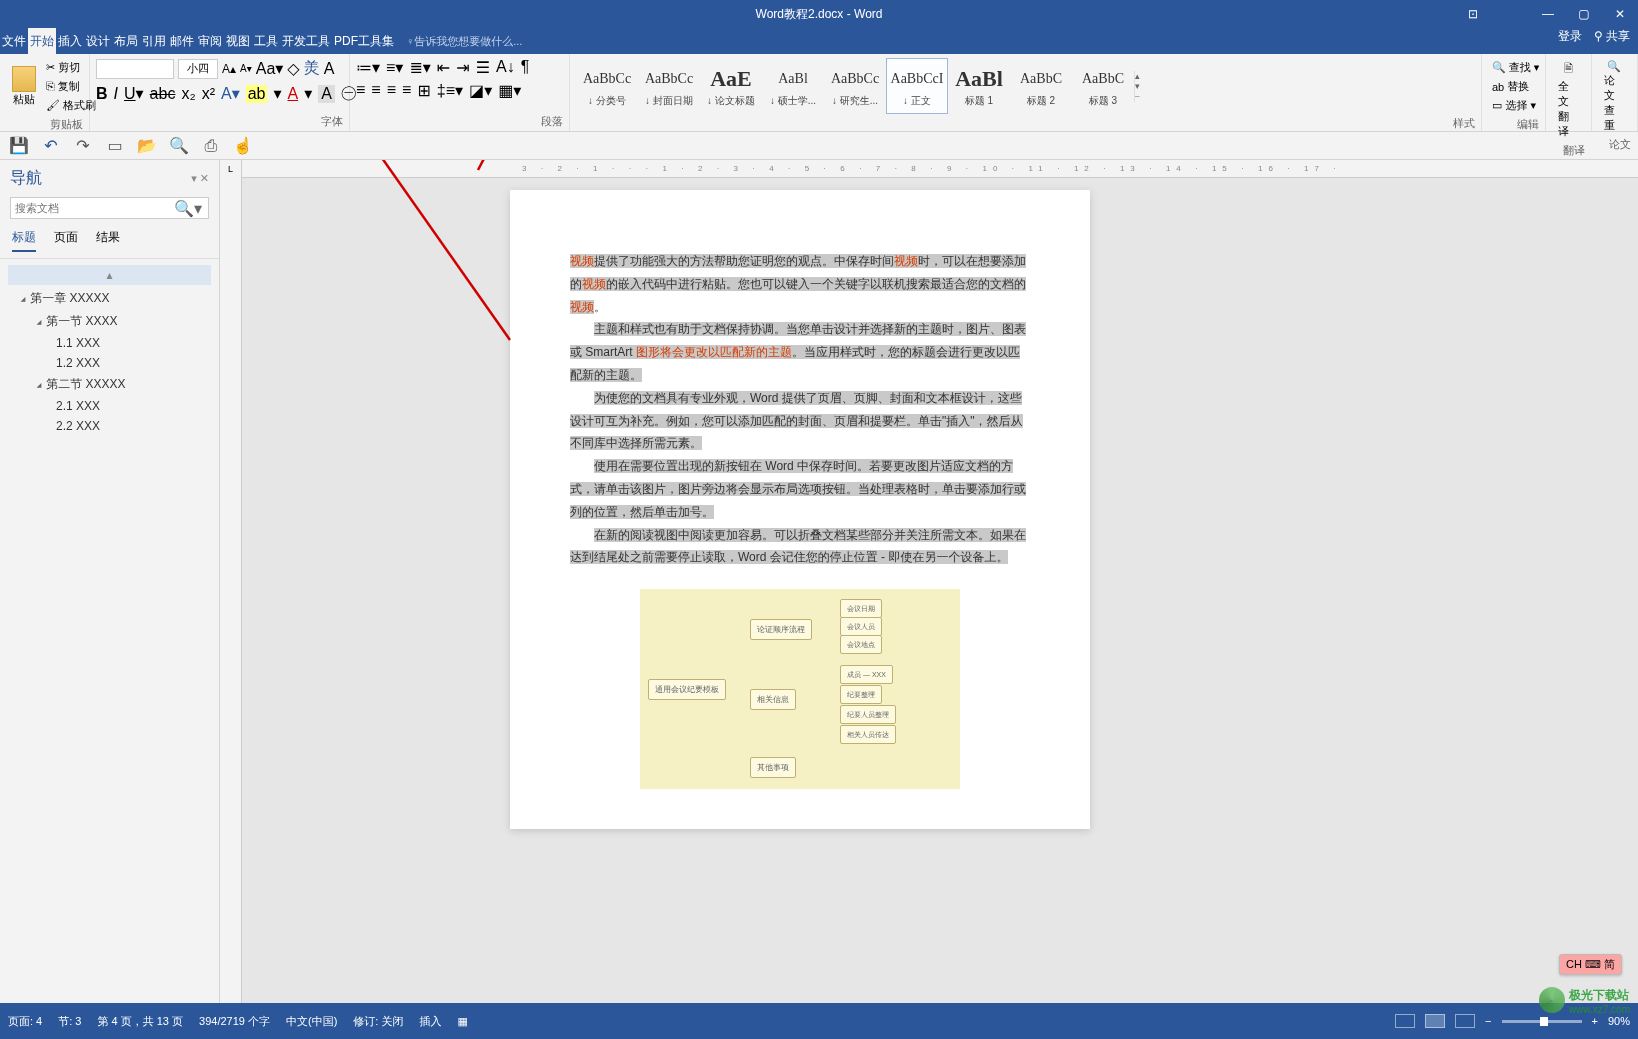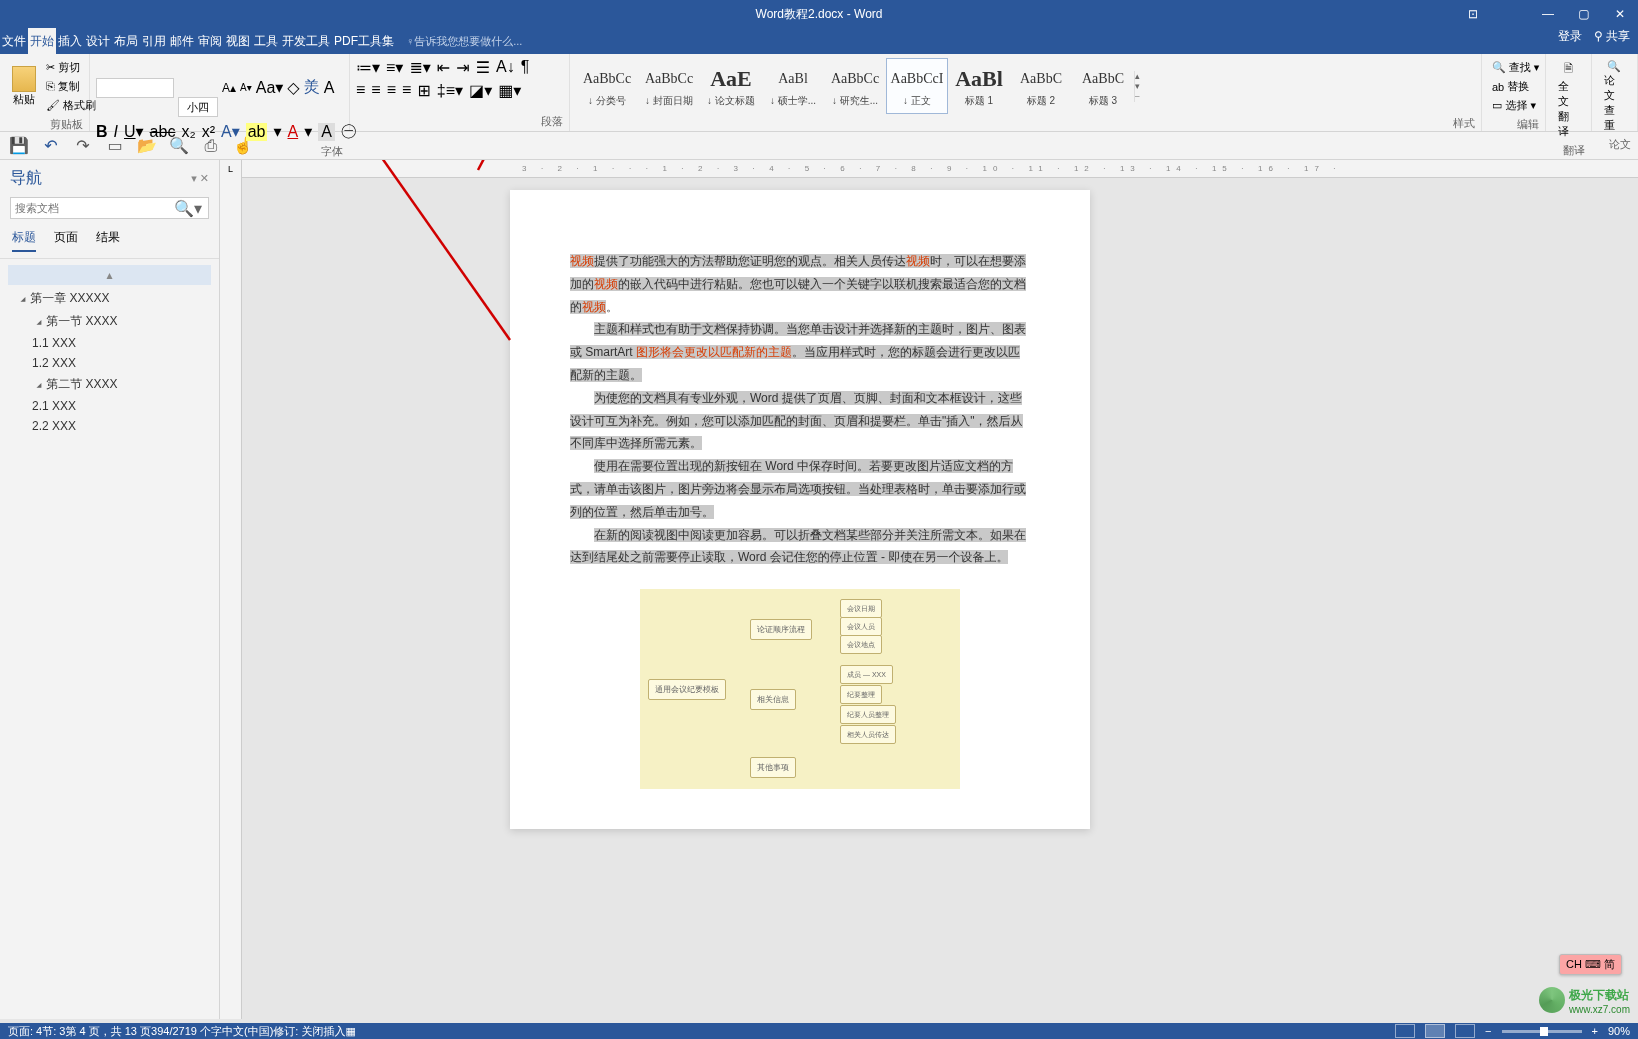--- a/index.html
+++ b/index.html
@@ -43,40 +43,40 @@
 .navpane { width: 220px; background:#f3f3f3; border-right:1px solid #d4d4d4; display:flex; flex-direction:column; }
 .navpane .hdr { padding:8px 10px 4px; font-size:16px; color:#2b579a; display:flex; justify-content:space-between; align-items:center; }
 .navpane .search { margin:4px 10px; height:22px; border:1px solid #ccc; background:#fff; display:flex; align-items:center; }
 .navpane .search input { flex:1; border:0; outline:0; font-size:11px; padding:0 4px; }
 .navpane .tabs { display:flex; gap:18px; padding:6px 12px; font-size:12px; border-bottom:1px solid #ddd; }
 .navpane .tabs span.active { color:#2b579a; border-bottom:2px solid #2b579a; padding-bottom:4px; }
 .navpane .tree { padding:6px 0; font-size:12px; color:#333; }
 .navpane .toprow { background:#dce6f2; height:20px; margin:0 8px 2px; display:flex; align-items:center; justify-content:center; color:#888; }
 .navpane .item { padding:3px 0 3px 20px; }
 .navpane .item.l2 { padding-left: 36px; }
-.navpane .item.l3 { padding-left: 32px; }
+.navpane .item.l3 { padding-left: 56px; }
 .navpane .carrot::before { content:"◢"; color:#666; font-size:8px; margin-right:4px; display:inline-block; transform:scale(0.8); }
 
 
 .docwrap { flex:1; background:#e6e6e6; position:relative; overflow:hidden; }
 .ruler-v { position:absolute; left:0; top:12px; bottom:0; width:22px; background:#f3f3f3; border-right:1px solid #ccc; }
 .ruler-h { position:absolute; left:22px; right:0; top:0; height:18px; background:#f3f3f3; border-bottom:1px solid #ccc; font-size:8px; color:#888; display:flex; align-items:center; overflow:hidden; padding-left: 280px; letter-spacing: 6px; }
 .ruler-corner { position:absolute; left:0; top:0; width:22px; height:18px; background:#f3f3f3; border-right:1px solid #ccc; border-bottom:1px solid #ccc; display:flex; align-items:center; justify-content:center; font-size:9px; }
 .page { position:absolute; left:290px; top:30px; width:580px; background:#fff; box-shadow:0 2px 8px rgba(0,0,0,0.15); padding: 60px 60px 40px; font-size:12px; line-height:1.9; color:#333; font-family: SimSun, "Microsoft YaHei", serif; }
 .page .sel { background:#c9c9c9; }
 .page .red { color:#d83b01; }
 .diagram { width:320px; height:200px; background:#f6f1c5; margin:20px auto 0; position:relative; font-size:8px; color:#666; }
 .diagram .node { position:absolute; border:1px solid #c0b070; background:#fdfae0; padding:2px 6px; border-radius:2px; }
 .ime { position:absolute; right:16px; bottom:44px; background:#fca5a5; border:1px solid #bbb; border-radius:3px; padding:2px 6px; font-size:11px; box-shadow:0 1px 3px rgba(0,0,0,0.2); }
 
 
 .arrow { position:absolute; stroke:#d00000; fill:#d00000; pointer-events:none; }
 
 
-.statusbar { position:absolute; bottom:0; left:0; right:0; height:16px; background:#2b579a; color:#fff; font-size:11px; display:flex; align-items:center; padding:0 8px; }
+.statusbar { position:absolute; bottom:0; left:0; right:0; height:36px; background:#2b579a; color:#fff; font-size:11px; display:flex; align-items:center; padding:0 8px; gap:16px; }
 .statusbar .right { position:absolute; right:8px; display:flex; align-items:center; gap:10px; }
 .statusbar .right .vb { width:20px; height:14px; border:1px solid rgba(255,255,255,0.5); }
 
 
 .watermark { position:absolute; right:8px; bottom:24px; font-size:12px; color:#3fa84a; display:flex; gap:4px; }
 .wmlogo { width:26px; height:26px; background: conic-gradient(#6cc06c,#4fa850,#3b8f3d,#6cc06c); border-radius:50%; opacity:0.85; }
 
 select, input[type=text]{ font-size:11px; }
 </style>
 </head>
@@ -136,21 +136,21 @@
           </div>
       </div>
     </div>
     <div class="label">剪贴板</div>
   </div>
 
   <div class="group" style="width:260px">
     <div class="body" style="flex-direction:column;align-items:stretch;gap:4px;">
       <div style="display:flex;gap:4px;align-items:center;">
         <input type="text" style="width: 78px; height: 20px; border: 1px solid rgb(204, 204, 204);" placeholder="">
-        <input type="text" style="width: 40px; height: 20px; border: 1px solid rgb(204, 204, 204); text-align: center; margin-top: 39px;" value="小四">
+        <input type="text" style="width: 40px; height: 20px; border: 1px solid rgb(204, 204, 204); text-align: center;" value="小四">
         <span style="font-size:12px">A▴</span>
         <span style="font-size:10px">A▾</span>
         <span>Aa▾</span>
         <span>◇</span>
         <span style="color:#2b579a">羙</span>
         <span>A</span>
       </div>
       <div style="display:flex;gap:6px;align-items:center;">
         <span><b>B</b></span>
         <span><i>I</i></span>
@@ -298,34 +298,34 @@
       <span>页面</span>
       <span>结果</span>
     </div>
     <div class="tree">
       <div class="toprow">▴</div>
       <div id="tree-host">
           <div class="item  carrot">第一章 XXXXX</div>
           <div class="item l2 carrot">第一节 XXXX</div>
           <div class="item l3">1.1 XXX</div>
           <div class="item l3">1.2 XXX</div>
-          <div class="item l2 carrot">第二节 XXXX</div>
+          <div class="item l2 carrot">第二节 XXXXX</div>
           <div class="item l3">2.1 XXX</div>
           <div class="item l3">2.2 XXX</div>
         </div>
     </div>
   </div>
 
   <div class="docwrap">
     <div class="ruler-corner">L</div>
     <div class="ruler-h">3 · 2 · 1 · · · 1 · 2 · 3 · 4 · 5 · 6 · 7 · 8 · 9 · 10 · 11 · 12 · 13 · 14 · 15 · 16 · 17 ·</div>
     <div class="ruler-v"></div>
 
     <div class="page">
-      <p><span class="sel"><span class="red">视频</span><span>提供了功能强大的方法帮助您证明您的观点。相关人员传达</span><span class="red">视频</span><span>时，可以在想要添加的</span><span class="red">视频</span><span>的嵌入代码中进行粘贴。您也可以键入一个关键字以联机搜索最适合您的文档的</span><span class="red">视频</span></span><span>。</span></p>
+      <p><span class="sel"><span class="red">视频</span><span>提供了功能强大的方法帮助您证明您的观点。中保存时间</span><span class="red">视频</span><span>时，可以在想要添加的</span><span class="red">视频</span><span>的嵌入代码中进行粘贴。您也可以键入一个关键字以联机搜索最适合您的文档的</span><span class="red">视频</span></span><span>。</span></p>
       <p style="text-indent:2em;"><span class="sel"><span>主题和样式也有助于文档保持协调。当您单击设计并选择新的主题时，图片、图表或 SmartArt </span><span class="red">图形将会更改以匹配新的主题</span><span>。当应用样式时，您的标题会进行更改以匹配新的主题。</span></span></p>
       <p style="text-indent:2em;"><span class="sel">为使您的文档具有专业外观，Word 提供了页眉、页脚、封面和文本框设计，这些设计可互为补充。例如，您可以添加匹配的封面、页眉和提要栏。单击"插入"，然后从不同库中选择所需元素。</span></p>
       <p style="text-indent:2em;"><span class="sel">使用在需要位置出现的新按钮在 Word 中保存时间。若要更改图片适应文档的方式，请单击该图片，图片旁边将会显示布局选项按钮。当处理表格时，单击要添加行或列的位置，然后单击加号。</span></p>
       <p style="text-indent:2em;"><span class="sel">在新的阅读视图中阅读更加容易。可以折叠文档某些部分并关注所需文本。如果在达到结尾处之前需要停止读取，Word 会记住您的停止位置 - 即使在另一个设备上。</span></p>
 
       <div class="diagram">
         <div class="node" style="left:8px; top:90px;">通用会议纪要模板</div>
         <div class="node" style="left:110px; top:30px;">论证顺序流程</div>
         <div class="node" style="left:200px; top:10px;font-size:7px;">会议日期</div>
         <div class="node" style="left:200px; top:28px;font-size:7px;">会议人员</div>

